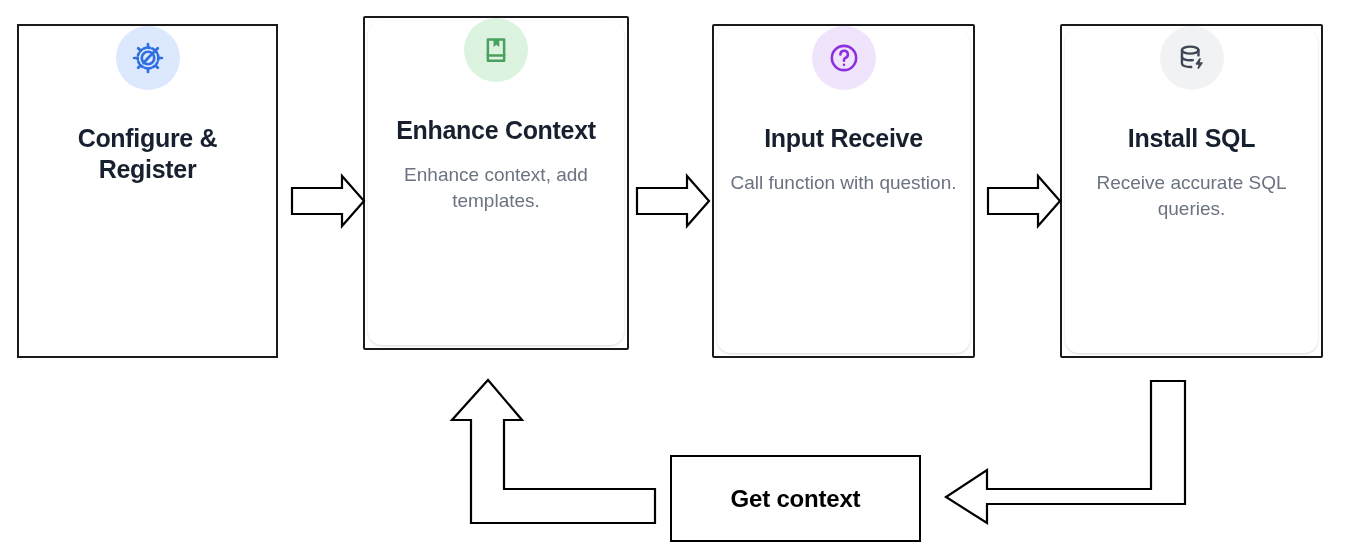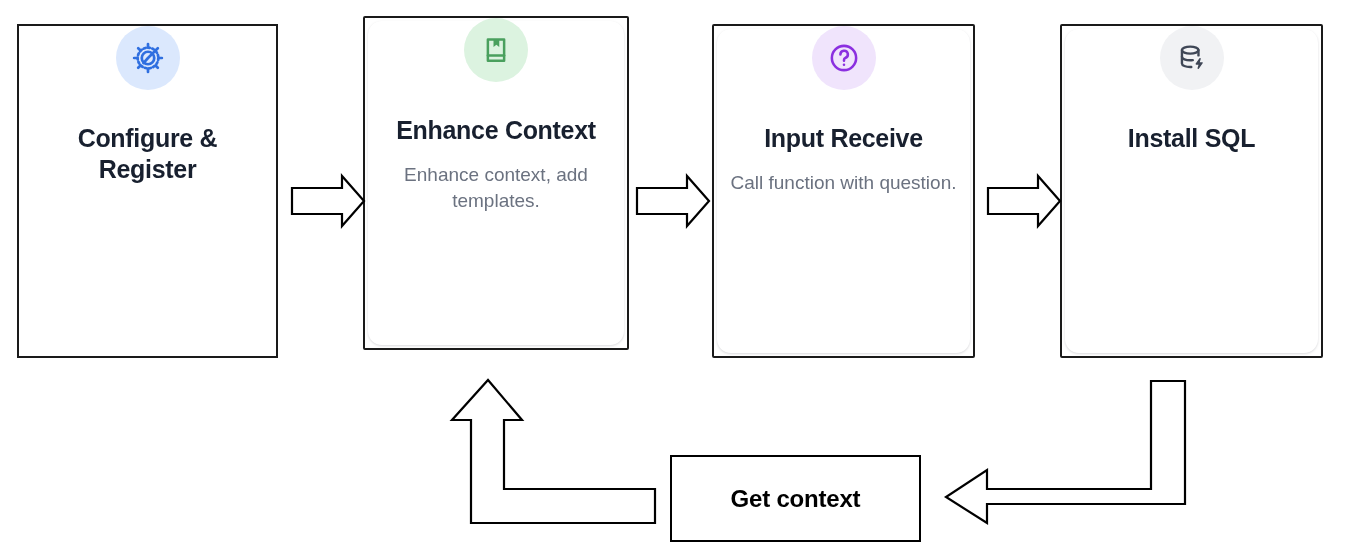--- a/index.html
+++ b/index.html
@@ -196,20 +196,21 @@
           <svg width="31" height="31" viewBox="0 0 24 24" fill="none" stroke="#3f4756" stroke-width="1.85" stroke-linecap="round" stroke-linejoin="round">
             <ellipse cx="11" cy="5.5" rx="6.4" ry="2.7"></ellipse>
             <path d="M4.6 5.5v5.2c0 1.5 2.87 2.7 6.4 2.7 .7 0 1.37-.05 2-.14"></path>
             <path d="M4.6 10.7v5.2c0 1.5 2.87 2.7 6.4 2.7 .28 0 .56-.01.83-.03"></path>
             <path d="M17.4 5.5v4.1"></path>
             <path d="M18.6 12.2l-2.9 4h2.5l-1 3.4 3-4.2h-2.5z" fill="#3f4756" stroke="#3f4756" stroke-width="1.1"></path>
           </svg>
         </span>
       </div>
       <div class="card-title">Install SQL</div>
+      <div class="card-desc">Receive accurate SQL queries.</div>
     </div>
   </div>
 
   <div id="get-context-box">
     <span class="gc-label">Get context</span>
   </div>
 
   <svg id="arrow-layer" viewBox="0 0 1348 552">
 
     <polygon class="blk-arrow" points="292,188 342,188 342,176 364,201 342,226 342,214 292,214"></polygon>

